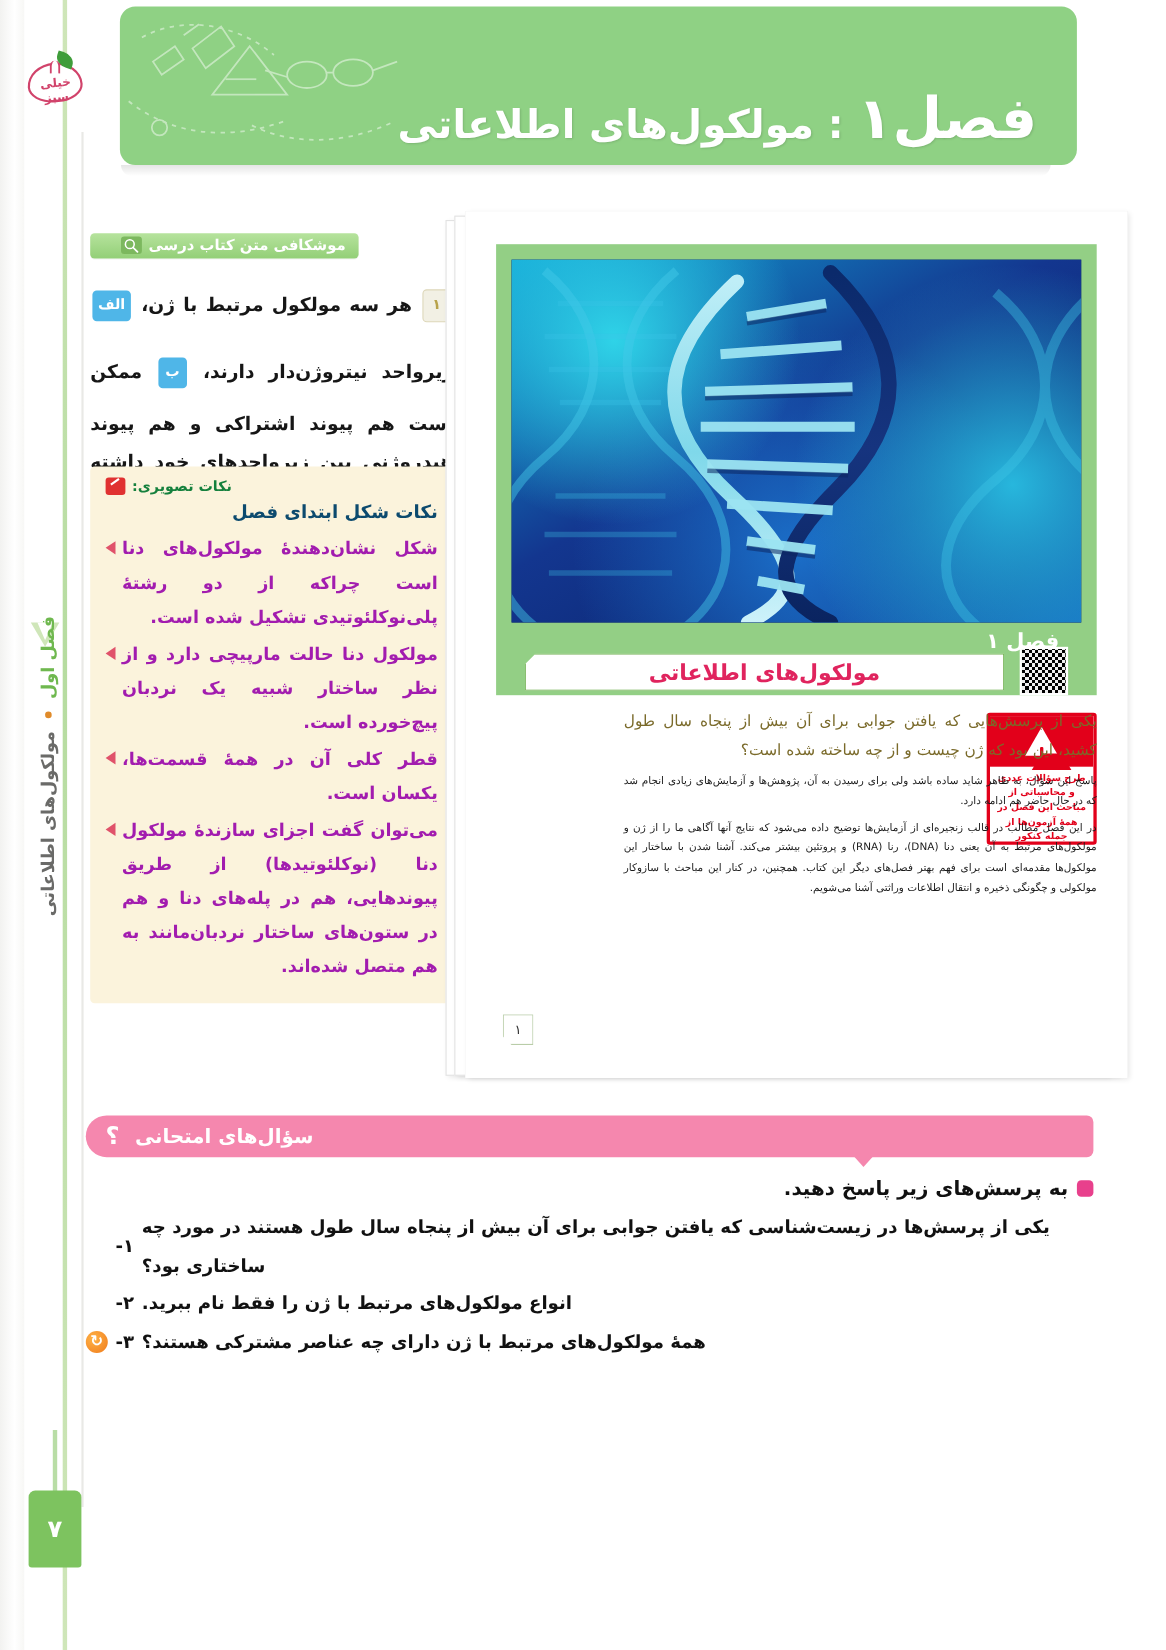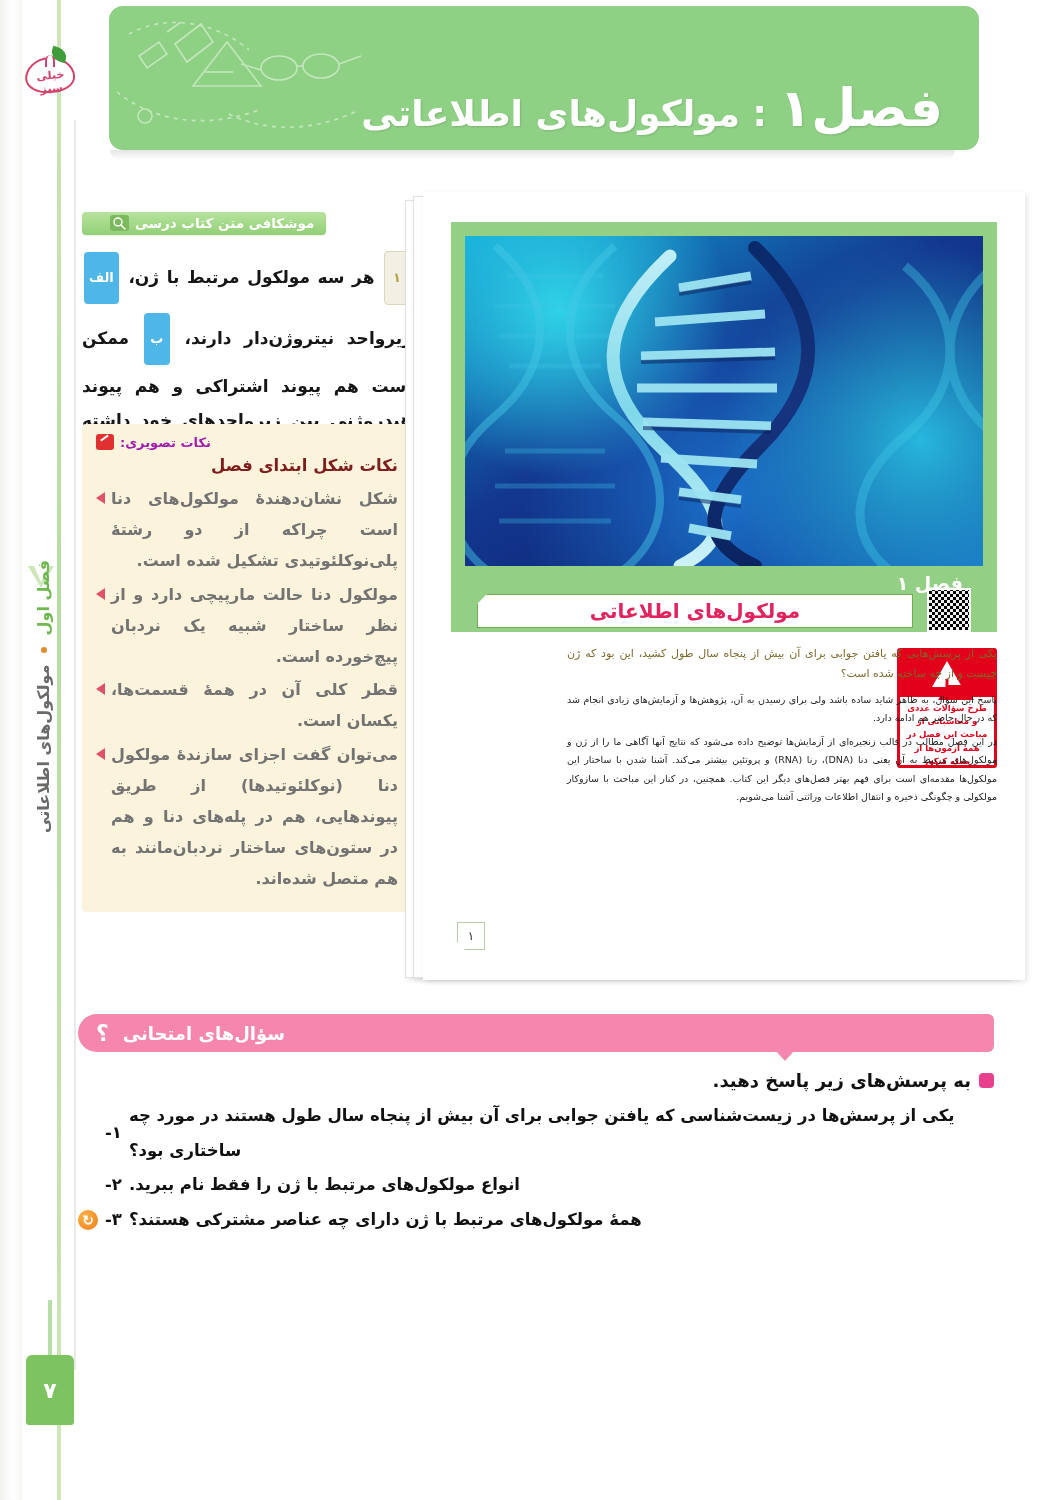--- a/index.html
+++ b/index.html
@@ -182,65 +182,65 @@
     clear: both;
     font-size: 17px; font-weight: 700;
     color: #161616;
     line-height: 2.0;
     text-align: justify;
     padding-top: 2px;
   }
   .tag {
     display: inline-block;
     min-width: 26px;
-    padding: 16px 5px;
+    padding: 4px 5px;
     text-align: center;
     font-size: 13px; font-weight: 700;
     color: #ffffff;
     border-radius: 4px;
     vertical-align: middle;
     line-height: 20px;
-    margin: 4px 2px;
+    margin: 16px 2px;
   }
   .tag-num { background: #f2f0e4; color: #b8a34b; border: 1px solid #ddd7b9; }
   .tag-blue { background: #4fb6e8; }
   .ref { font-size: 13px; font-weight: 700; color: #4a4a4a; }
 
   
   .notes-box {
     position: absolute; right: 648px; top: 424px;
     width: 330px;
     background: #fbf3dc;
     border-radius: 4px;
     padding: 10px 14px 16px 14px;
     direction: rtl; text-align: right;
   }
   .notes-kicker {
     display: flex; align-items: center; justify-content: flex-end;
     gap: 6px;
-    font-size: 13px; font-weight: 700; color: #a21caf;
+    font-size: 13px; font-weight: 700; color: #15803d;
     margin-bottom: 6px;
   }
   .kicker-icon {
     width: 18px; height: 16px;
     background: #e03131; border-radius: 3px;
     position: relative;
   }
   .kicker-icon::after {
     content: ""; position: absolute; left: 4px; top: 3px;
     width: 9px; height: 2px; background: #ffffff;
     transform: rotate(-35deg);
   }
   .notes-title {
-    font-size: 16.5px; font-weight: 700; color: #7f1d1d;
+    font-size: 16.5px; font-weight: 700; color: #0c4a6e;
     margin-bottom: 8px;
   }
   .note-item {
     display: flex; flex-direction: row-reverse; gap: 6px;
-    font-size: 16px; font-weight: 700; color: #737373;
+    font-size: 16px; font-weight: 700; color: #a21caf;
     line-height: 1.95;
     text-align: justify;
     margin-bottom: 2px;
   }
   .bullet-arrow {
     flex: 0 0 auto;
     margin-top: 9px;
     width: 0; height: 0;
     border-top: 6px solid transparent;
     border-bottom: 6px solid transparent;
@@ -355,21 +355,21 @@
     line-height: 1.55; text-align: center;
     direction: rtl;
   }
 
   .book-body {
     position: absolute; right: 28px; top: 452px;
     width: 430px;
     direction: rtl; text-align: justify;
   }
   .bb-lead {
-    font-size: 11px; color: #7a6a2a; line-height: 1.85;
+    font-size: 14px; color: #7a6a2a; line-height: 1.85;
     margin-bottom: 6px;
   }
   .bb-p {
     font-size: 9.5px; color: #1a1a1a; line-height: 1.95;
     margin-bottom: 5px;
   }
   .book-pagenum {
     position: absolute; left: 34px; bottom: 30px;
     width: 28px; height: 28px;
     border: 1px solid #b9cda8;

